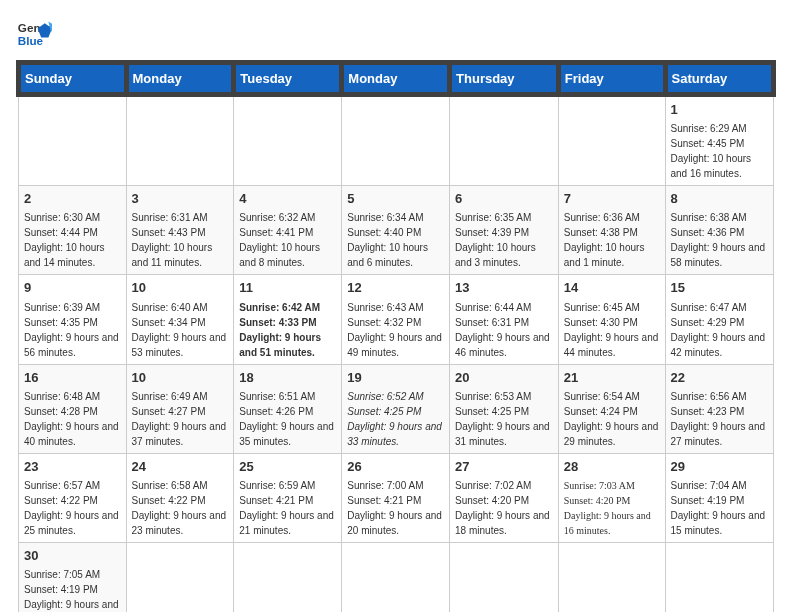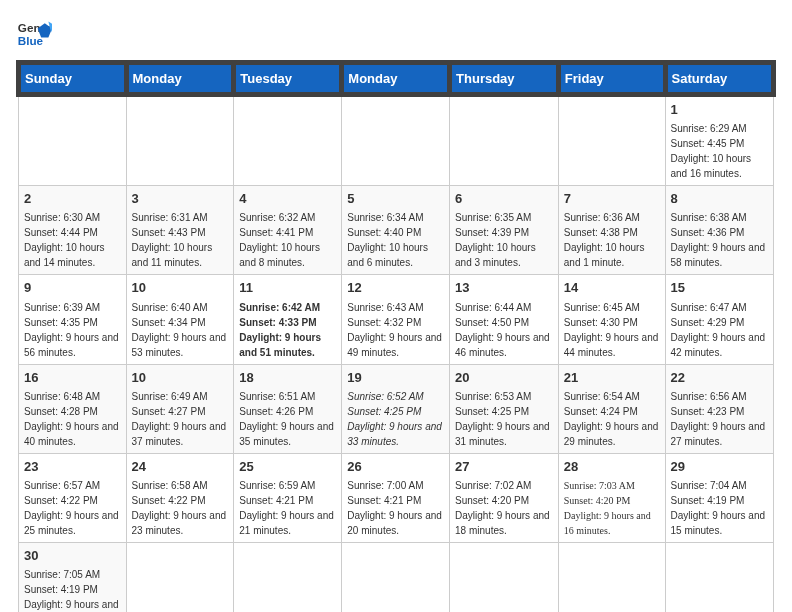--- a/index.html
+++ b/index.html
@@ -153,21 +153,21 @@
         <td><span class="day-number">10</span><span class="day-info" style="white-space: pre-line;">Sunrise: 6:40 AM
 Sunset: 4:34 PM
 Daylight: 9 hours and 53 minutes.</span></td>
         <td><span class="day-number">11</span><span class="day-info" style="white-space: pre-line; font-weight: bold;">Sunrise: 6:42 AM
 Sunset: 4:33 PM
 Daylight: 9 hours and 51 minutes.</span></td>
         <td><span class="day-number">12</span><span class="day-info" style="white-space: pre-line;">Sunrise: 6:43 AM
 Sunset: 4:32 PM
 Daylight: 9 hours and 49 minutes.</span></td>
         <td><span class="day-number">13</span><span class="day-info" style="white-space: pre-line;">Sunrise: 6:44 AM
-Sunset: 4:50 PM
+Sunset: 6:31 PM
 Daylight: 9 hours and 46 minutes.</span></td>
         <td><span class="day-number">14</span><span class="day-info" style="white-space: pre-line;">Sunrise: 6:45 AM
 Sunset: 4:30 PM
 Daylight: 9 hours and 44 minutes.</span></td>
         <td><span class="day-number">15</span><span class="day-info" style="white-space: pre-line;">Sunrise: 6:47 AM
 Sunset: 4:29 PM
 Daylight: 9 hours and 42 minutes.</span></td>
       </tr>
       <tr class="row-shade">
         <td><span class="day-number">16</span><span class="day-info" style="white-space: pre-line;">Sunrise: 6:48 AM

